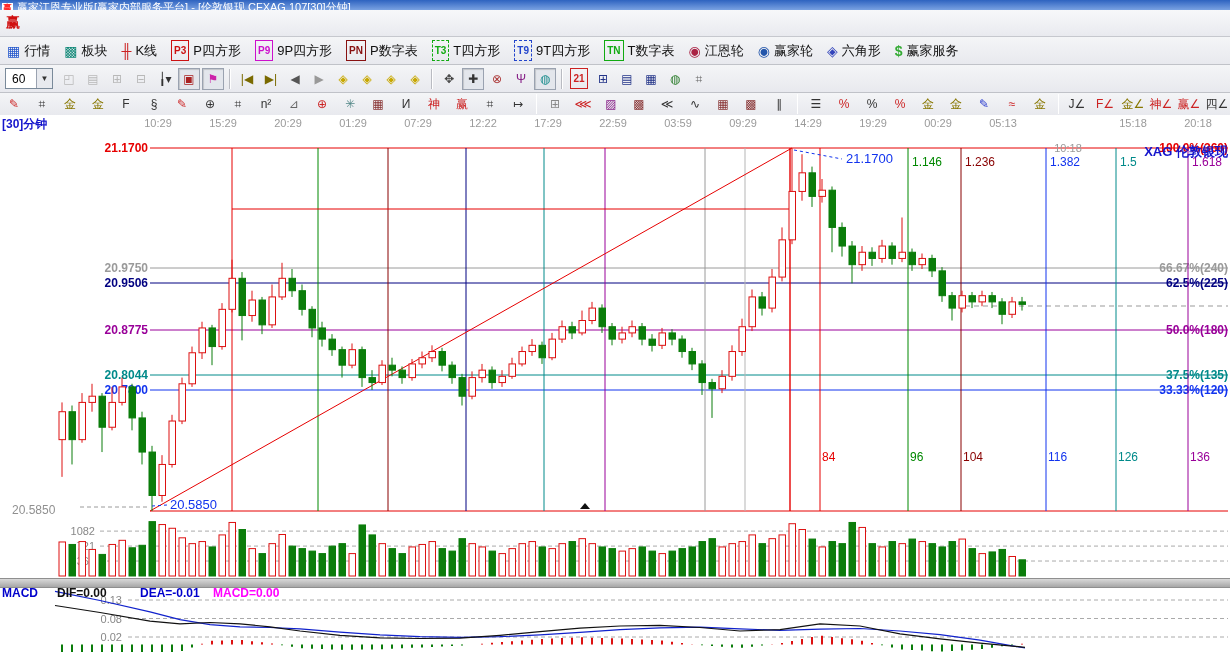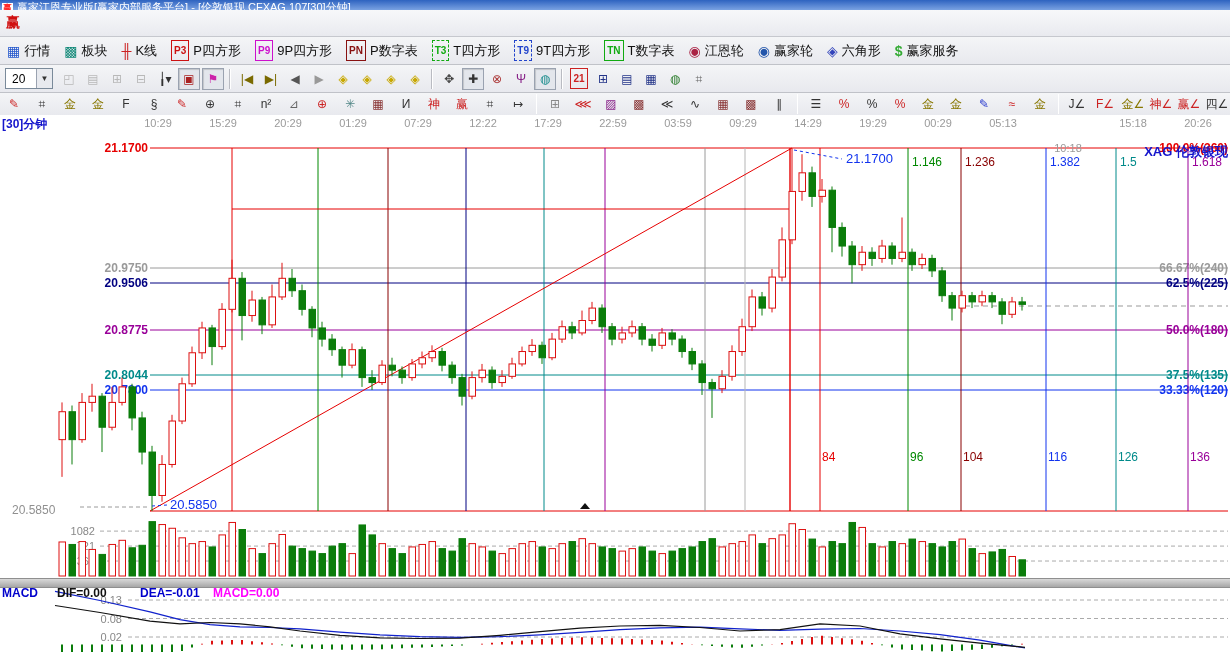--- a/index.html
+++ b/index.html
@@ -110,21 +110,21 @@
         <span>六角形</span>
       </span>
       <span class="item">
         <span class="ticon" style="color: rgb(51, 170, 51); font-weight: bold;">$</span>
         <span>赢家服务</span>
       </span>
     </div>
 
   <div class="tb tb3">
     <div class="combo">
-      <span class="val">20</span>
+      <span class="val">60</span>
       <span class="arrow">▼</span>
     </div>
     <div id="tb3icons" style="display:flex;align-items:center;">
         <span class="tbtn small" style="color: rgb(184, 184, 184);">◰</span>
         <span class="tbtn small" style="color: rgb(184, 184, 184);">▤</span>
         <span class="tbtn small" style="color: rgb(184, 184, 184);">⊞</span>
         <span class="tbtn small" style="color: rgb(184, 184, 184);">⊟</span>
         <span class="tbtn small" style="color: rgb(51, 51, 51);">╽▾</span>
         <span class="tbtn active small" style="color: rgb(170, 34, 34);">▣</span>
         <span class="tbtn active small" style="color: rgb(204, 34, 170);">⚑</span>
@@ -687,21 +687,21 @@
         <span class="time-label" style="left: 548px;">17:29</span>
         <span class="time-label" style="left: 613px;">22:59</span>
         <span class="time-label" style="left: 678px;">03:59</span>
         <span class="time-label" style="left: 743px;">09:29</span>
         <span class="time-label" style="left: 808px;">14:29</span>
         <span class="time-label" style="left: 873px;">19:29</span>
         <span class="time-label" style="left: 938px;">00:29</span>
         <span class="time-label" style="left: 1003px;">05:13</span>
         <span class="time-label" style="left: 1068px; margin-top: 25px;">10:18</span>
         <span class="time-label" style="left: 1133px;">15:18</span>
-        <span class="time-label" style="left: 1198px;">20:26</span>
+        <span class="time-label" style="left: 1198px;">20:18</span>
       </div>
     <div class="symbol-label">XAG 伦敦银现</div>
     <div class="divider"></div>
     <div class="macd-row">
       <span class="m-name">MACD</span>
       <span class="m-dif">DIF=0.00</span>
       <span class="m-dea">DEA=-0.01</span>
       <span class="m-macd">MACD=0.00</span>
     </div>
   </div>

